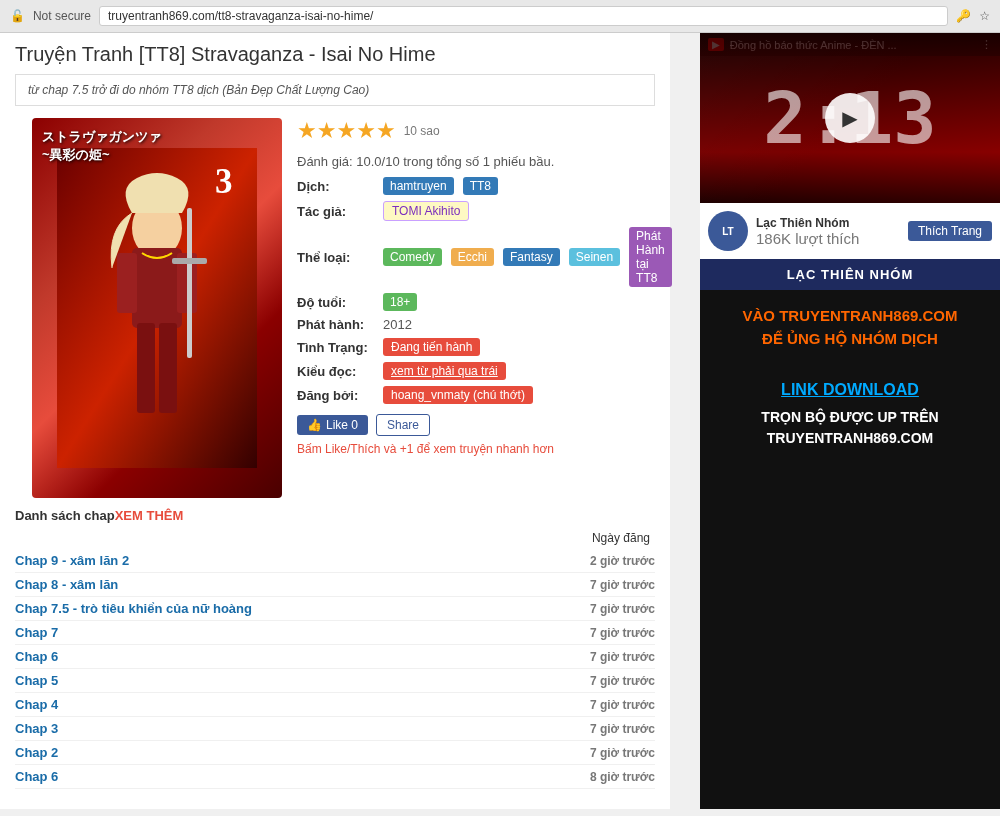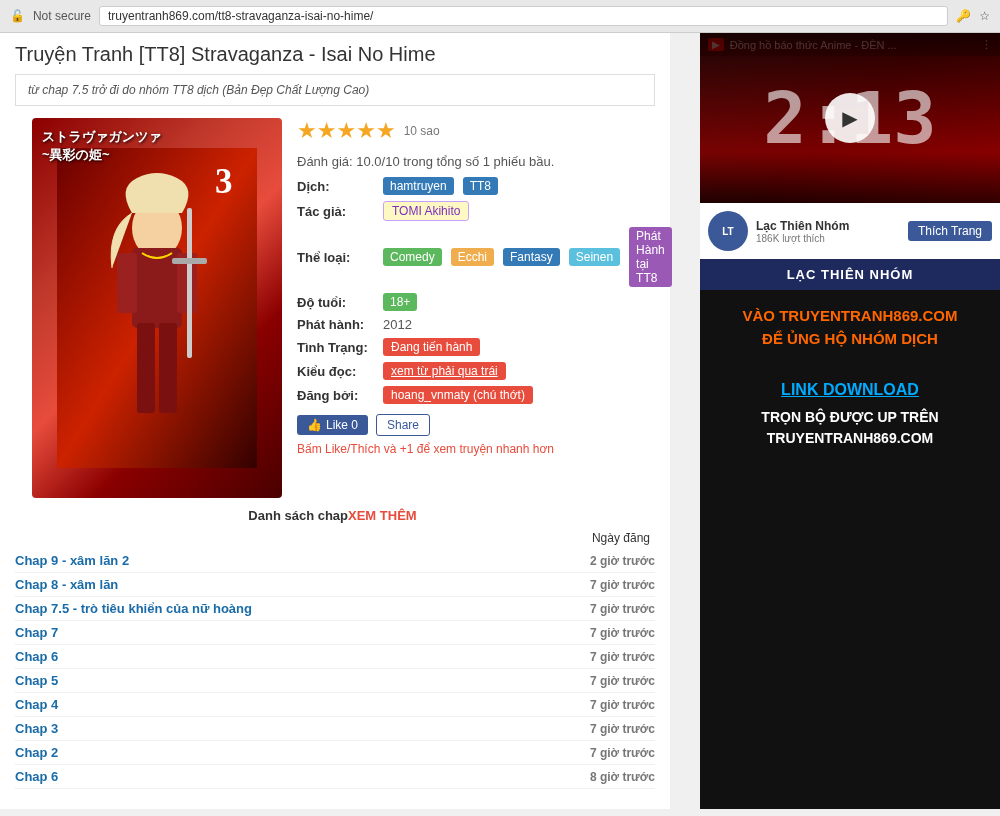--- a/index.html
+++ b/index.html
@@ -267,21 +267,21 @@
       border-radius: 50%;
       display: flex;
       align-items: center;
       justify-content: center;
       color: white;
       font-size: 16px;
       font-weight: bold;
       overflow: hidden;
     }
     .fb-page-name { font-size: 12px; font-weight: bold; color: #333; }
-    .fb-page-likes { font-size: 10px; color: #777; }
+    .fb-page-likes { font-size: 15px; color: #777; }
     .fb-like-page-btn {
       background: #3b5998;
       color: white;
       border: none;
       padding: 3px 10px;
       border-radius: 3px;
       font-size: 12px;
       cursor: pointer;
       margin-left: auto;
     }
@@ -313,21 +313,21 @@
       color: white;
       font-size: 14px;
     }
 
     
     .chapter-list-section {
       padding: 10px 0;
     }
     .chapter-list-header {
       display: flex;
-      justify-content: center;
+      justify-content: flex-start;
       align-items: center;
       margin-bottom: 8px;
       padding-right: 5px;
     }
     .chapter-list-title {
       font-size: 13px;
       font-weight: bold;
       color: #333;
     }
     .see-more-link {

